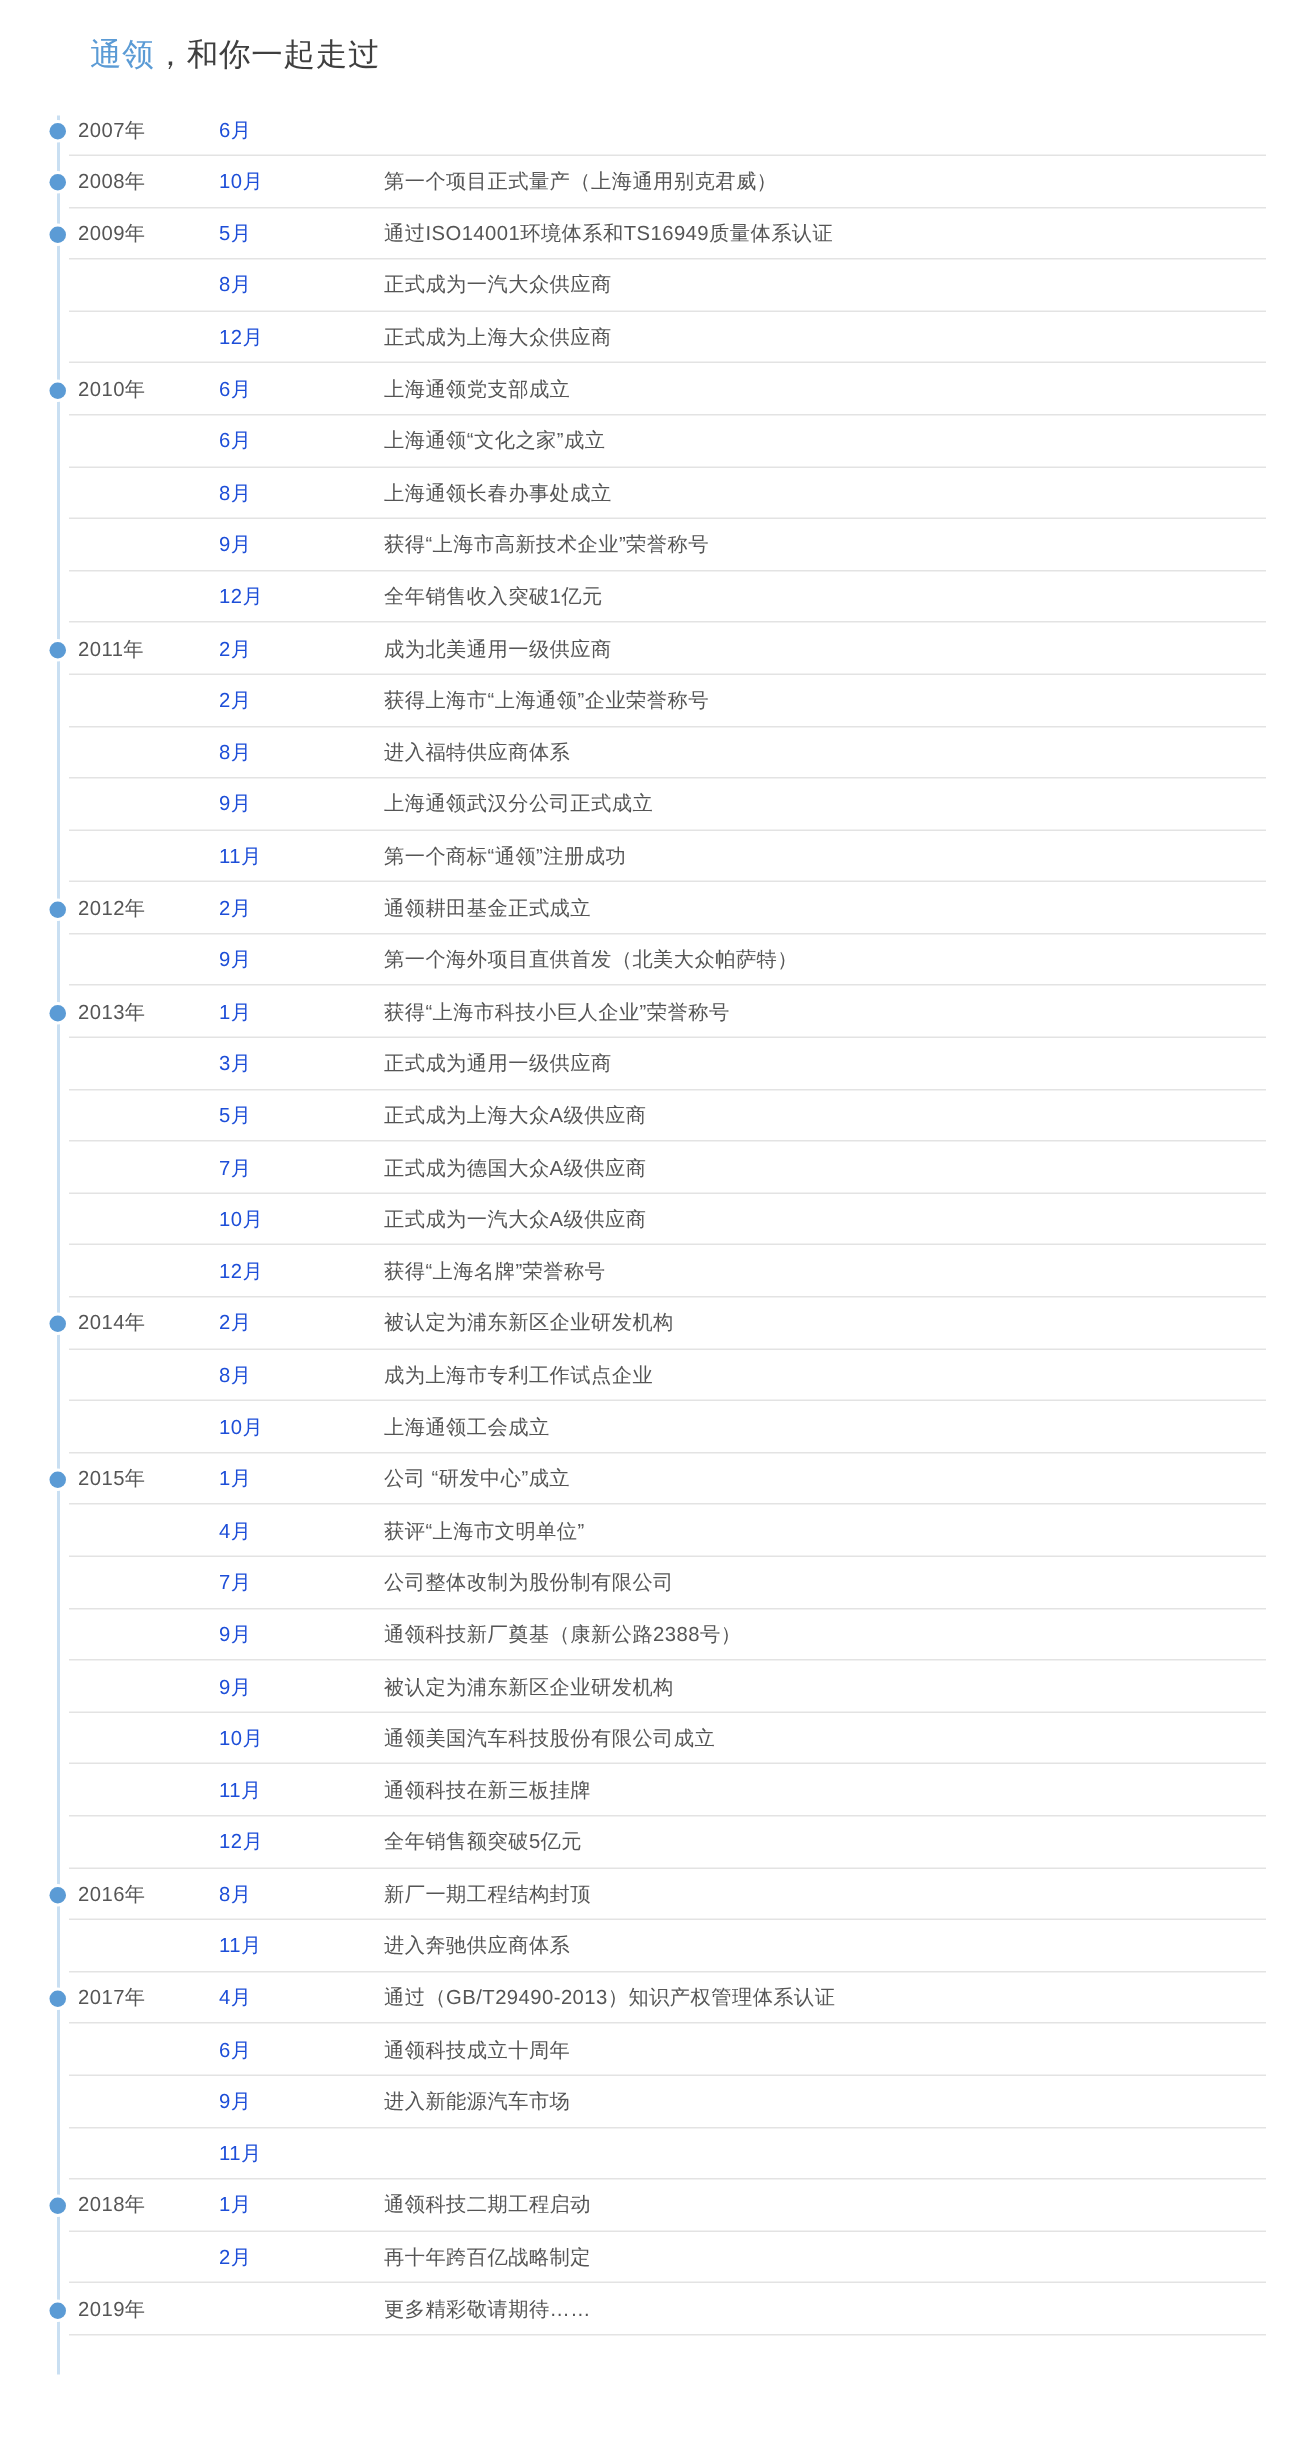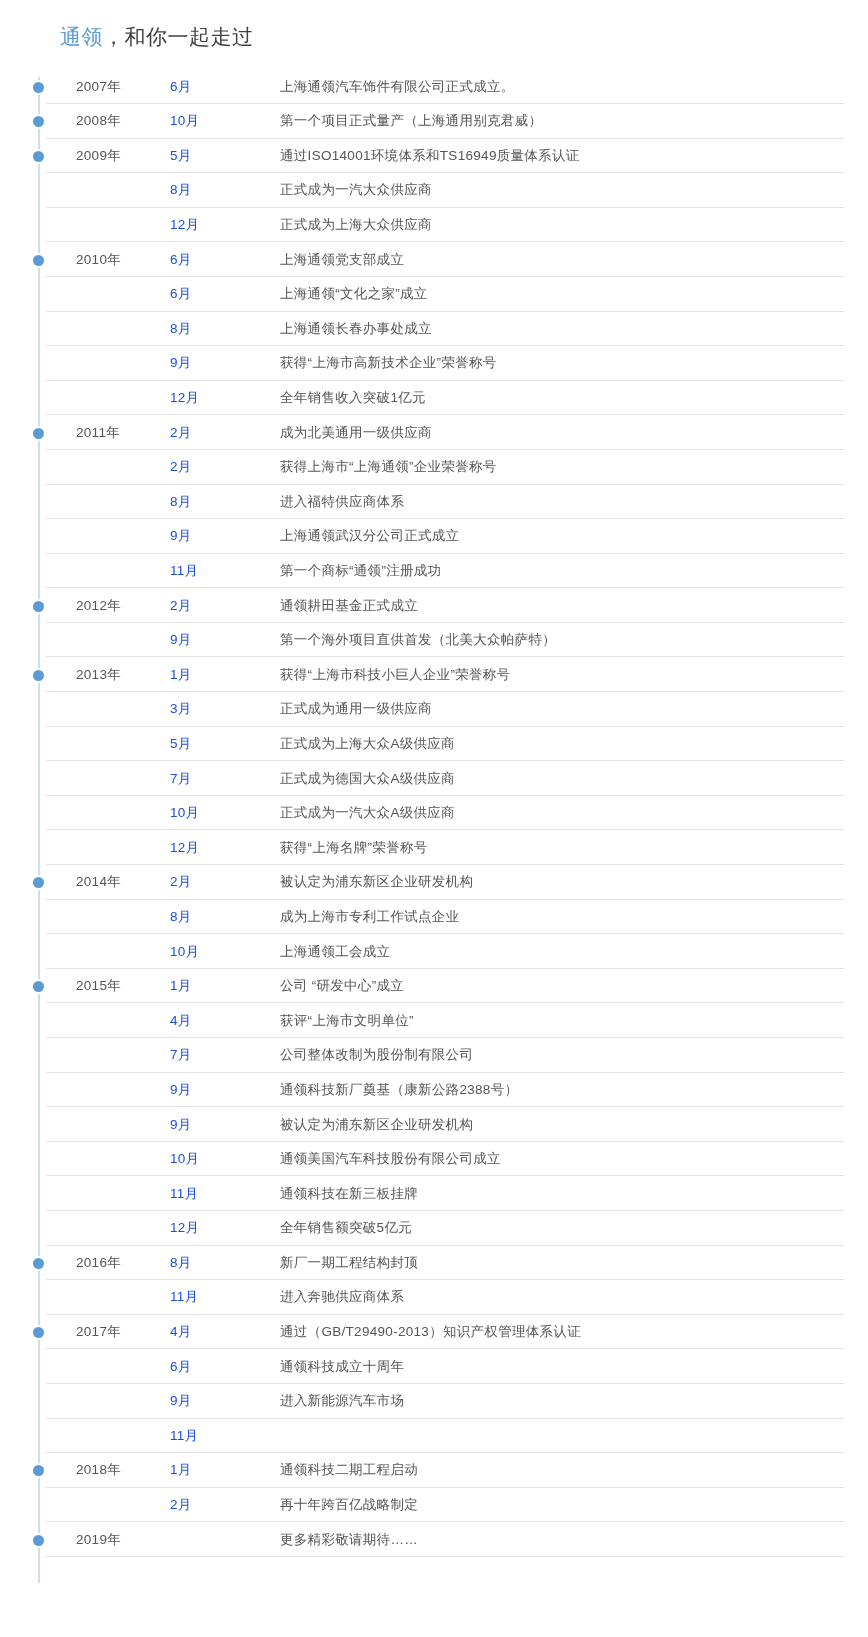--- a/index.html
+++ b/index.html
@@ -60,21 +60,20 @@
     box-sizing: border-box;
   }
   .row .cell-year {
     width: 146px;
     flex: 0 0 146px;
     padding-left: 52px;
     box-sizing: border-box;
     font-size: 13.5px;
     color: #555555;
     letter-spacing: 0.3px;
-    margin-left: 24px;
   }
   .row .cell-month {
     width: 110px;
     flex: 0 0 110px;
     font-size: 13.5px;
     color: #1d4ed8;
     letter-spacing: 0.3px;
   }
   .row .cell-text {
     flex: 1 1 auto;
@@ -119,21 +118,20 @@
   </div>
 
   <div class="timeline">
     <div class="timeline-axis"></div>
     <div id="timeline-body">
         <div class="year-group">
           <div class="row first-of-year">
             <span class="dot"></span>
             <div class="cell-year">2007年</div>
             <div class="cell-month">6月</div>
-            <div class="cell-text">上海通领汽车饰件有限公司正式成立。</div>
           </div>
         </div>
         <div class="year-group">
           <div class="row first-of-year">
             <span class="dot"></span>
             <div class="cell-year">2008年</div>
             <div class="cell-month">10月</div>
             <div class="cell-text">第一个项目正式量产（上海通用别克君威）</div>
           </div>
         </div>

